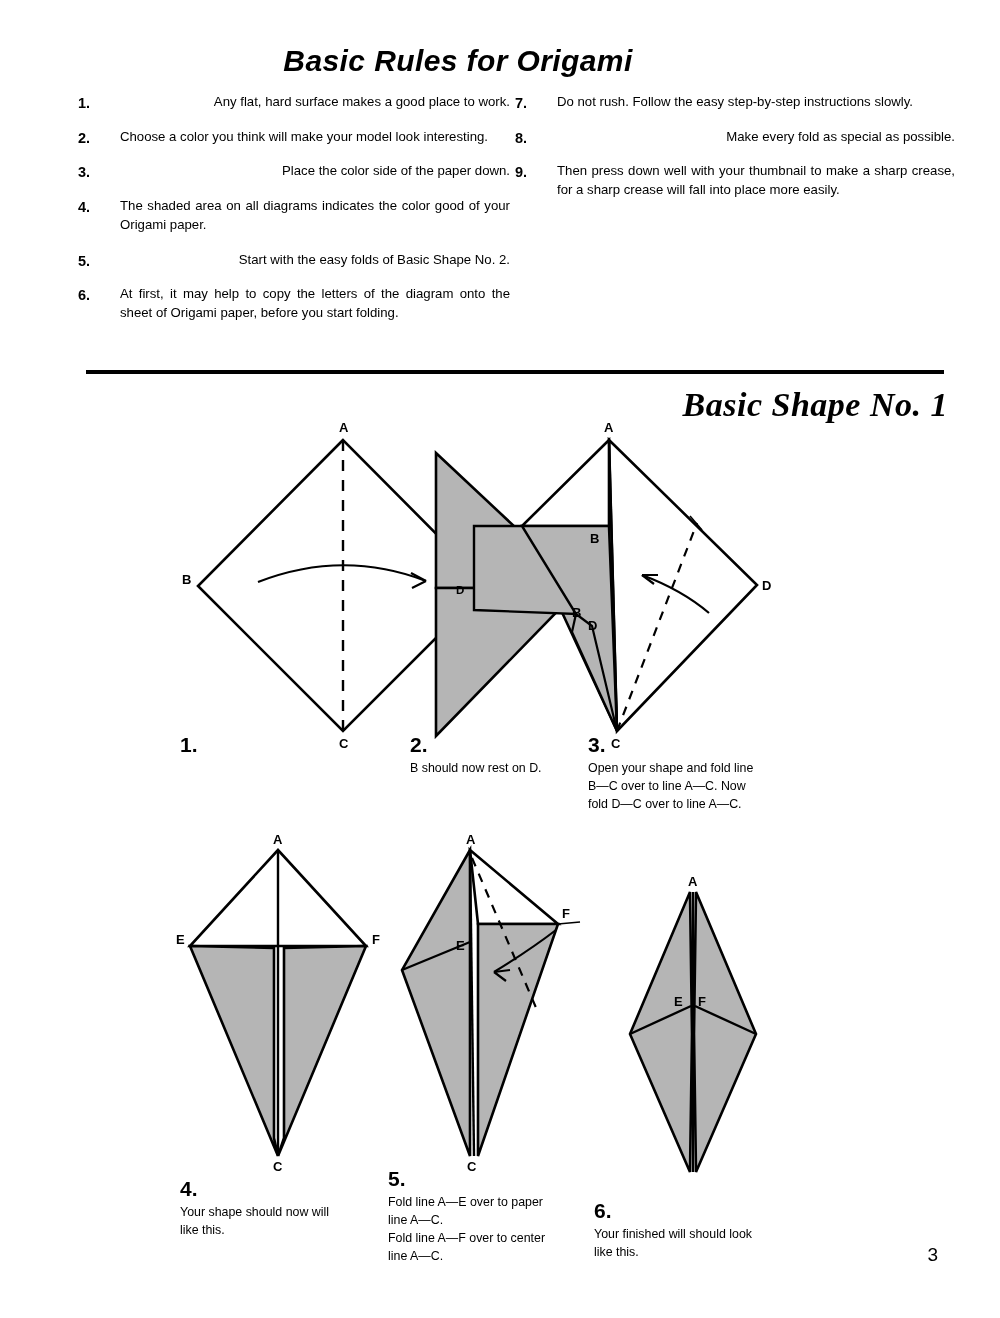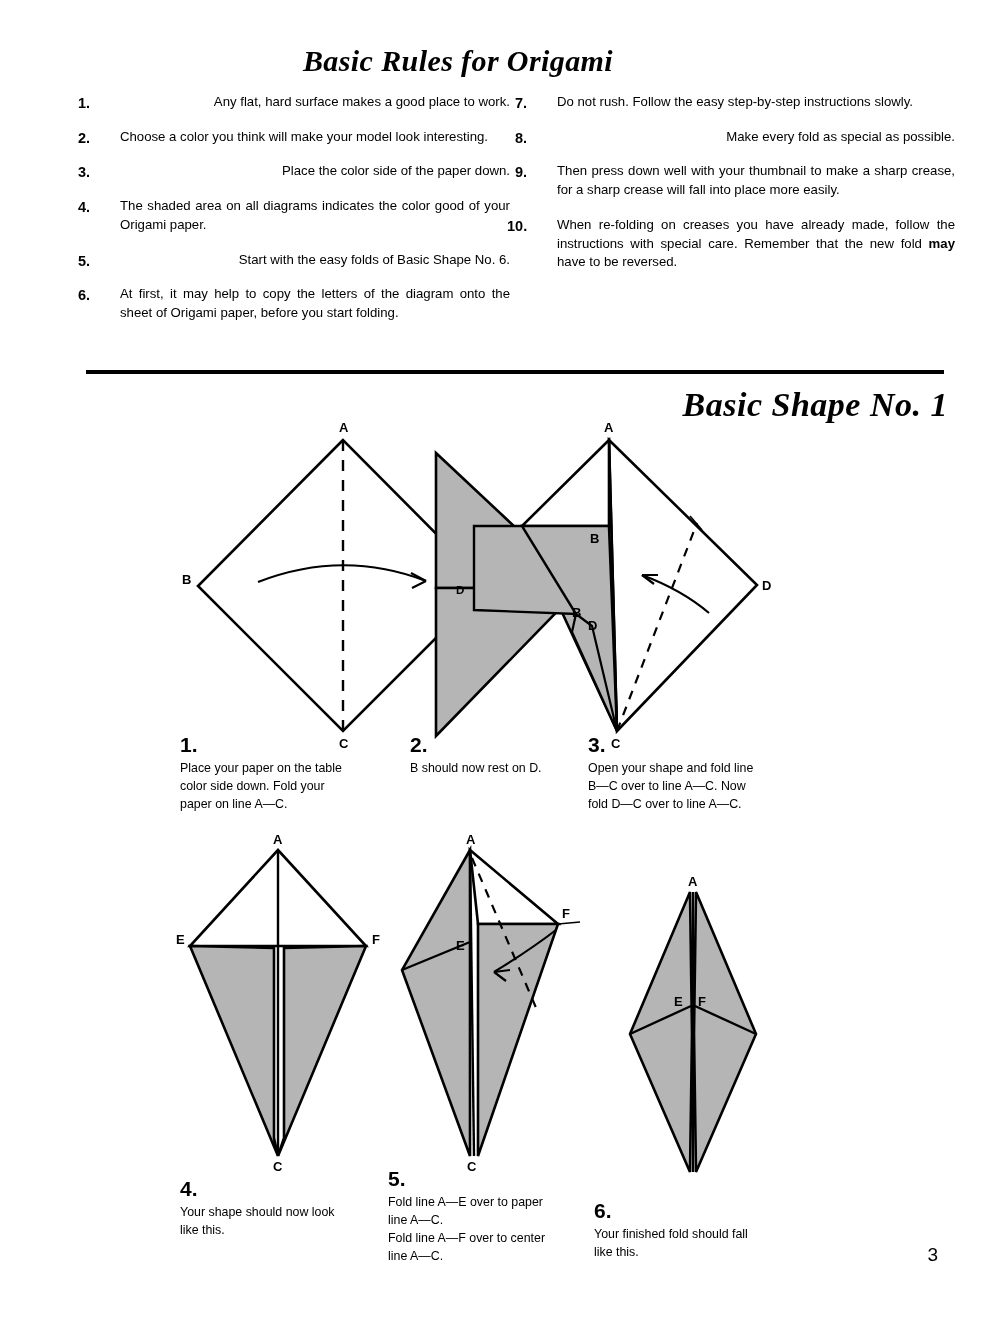--- a/index.html
+++ b/index.html
@@ -17,21 +17,21 @@
     overflow: hidden;
   }
 
   
   .page-title {
     position: absolute;
     left: 0;
     top: 44px;
     width: 916px;
     text-align: center;
-    font-family: Liberation Serif, serif;
+    font-family: Liberation Sans, sans-serif;
     font-style: italic;
     font-weight: 700;
     font-size: 30px;
     letter-spacing: 0.4px;
   }
 
   
   .rules {
     position: absolute;
     top: 93px;
@@ -168,21 +168,21 @@
       <span class="txt">Place the color side of the paper down.</span>
     </div>
 
     <div class="rule">
       <span class="num">4.</span>
       <span class="txt">The shaded area on all diagrams indicates the color good of your Origami paper.</span>
     </div>
 
     <div class="rule one-line">
       <span class="num">5.</span>
-      <span class="txt">Start with the easy folds of Basic Shape No. 6.</span>
+      <span class="txt">Start with the easy folds of Basic Shape No. 2.</span>
     </div>
 
     <div class="rule">
       <span class="num">6.</span>
       <span class="txt">At first, it may help to copy the letters of the diagram onto the sheet of Origami paper, before you start folding.</span>
     </div>
 
   </div>
 
   <div class="rules-col right">
@@ -195,24 +195,20 @@
     <div class="rule one-line">
       <span class="num">8.</span>
       <span class="txt">Make every fold as special as possible.</span>
     </div>
 
     <div class="rule">
       <span class="num">9.</span>
       <span class="txt">Then press down well with your thumbnail to make a sharp crease, for a sharp crease will fall into place more easily.</span>
     </div>
 
-    <div class="rule">
-      <span class="num wide">10.</span>
-      <span class="txt"><span>When re-folding on creases you have already made, follow the instructions with special care. Remember that the new fold </span><b>may</b><span> have to be reversed.</span></span>
-    </div>
 
   </div>
 </div>
 
 <div class="divider"></div>
 
 <div class="section-title">Basic Shape No. 1</div>
 
 <div class="figures">
 
@@ -274,25 +270,20 @@
       <text class="lbl" x="78" y="125">B</text>
       <text class="lbl" x="60" y="199">B</text>
       <text class="lbl" x="76" y="212">D</text>
       <text class="lbl" x="250" y="172">D</text>
       <text class="lbl" x="99" y="330">C</text>
     </svg>
   </div>
 
   <div class="step" style="left:180px; top:334px; width:190px;">
     <span class="step-num">1.</span>
-    <span class="step-text">
-      <span class="ln">Place your paper on the table</span>
-      <span class="ln">color side down. Fold your</span>
-      <span class="ln">paper on line A—C.</span>
-    </span>
   </div>
 
   <div class="step" style="left:410px; top:334px; width:190px;">
     <span class="step-num">2.</span>
     <span class="step-text">
       <span class="ln">B should now rest on D.</span>
     </span>
   </div>
 
   <div class="step" style="left:588px; top:334px; width:196px;">
@@ -363,38 +354,38 @@
 
       <text class="lbl" x="70" y="4">A</text>
       <text class="lbl" x="56" y="124">E</text>
       <text class="lbl" x="80" y="124">F</text>
     </svg>
   </div>
 
   <div class="step" style="left:180px; top:778px; width:192px;">
     <span class="step-num">4.</span>
     <span class="step-text">
-      <span class="ln">Your shape should now look</span>
+      <span class="ln">Your shape should now will</span>
       <span class="ln">like this.</span>
     </span>
   </div>
 
   <div class="step" style="left:388px; top:768px; width:190px;">
     <span class="step-num">5.</span>
     <span class="step-text">
       <span class="ln">Fold line A—E over to paper</span>
       <span class="ln">line A—C.</span>
       <span class="ln">Fold line A—F over to center</span>
       <span class="ln">line A—C.</span>
     </span>
   </div>
 
   <div class="step" style="left:594px; top:800px; width:196px;">
     <span class="step-num">6.</span>
     <span class="step-text">
-      <span class="ln">Your finished fold should fall</span>
+      <span class="ln">Your finished will should look</span>
       <span class="ln">like this.</span>
     </span>
   </div>
 
 </div>
 
 <div class="page-number">3</div>
 
 </body></html>

